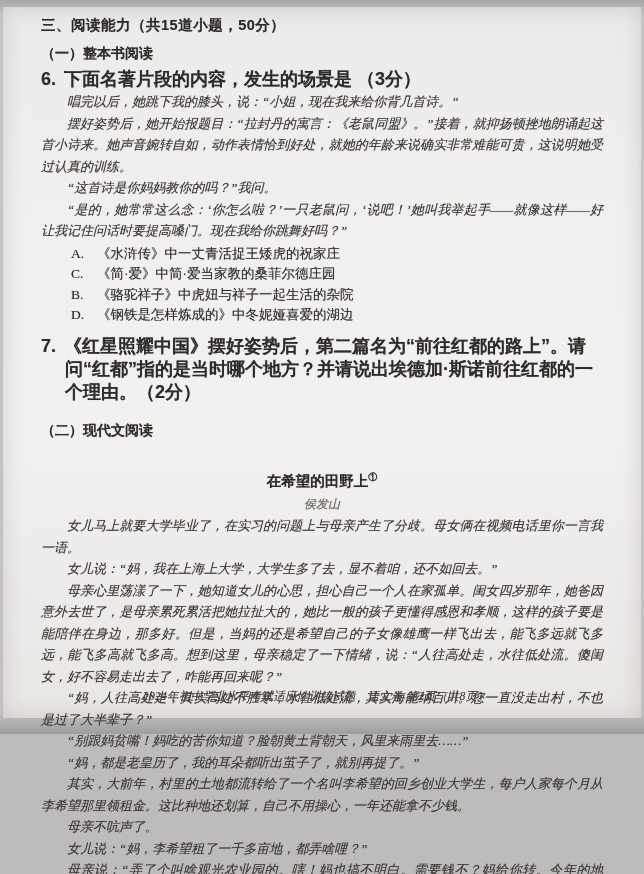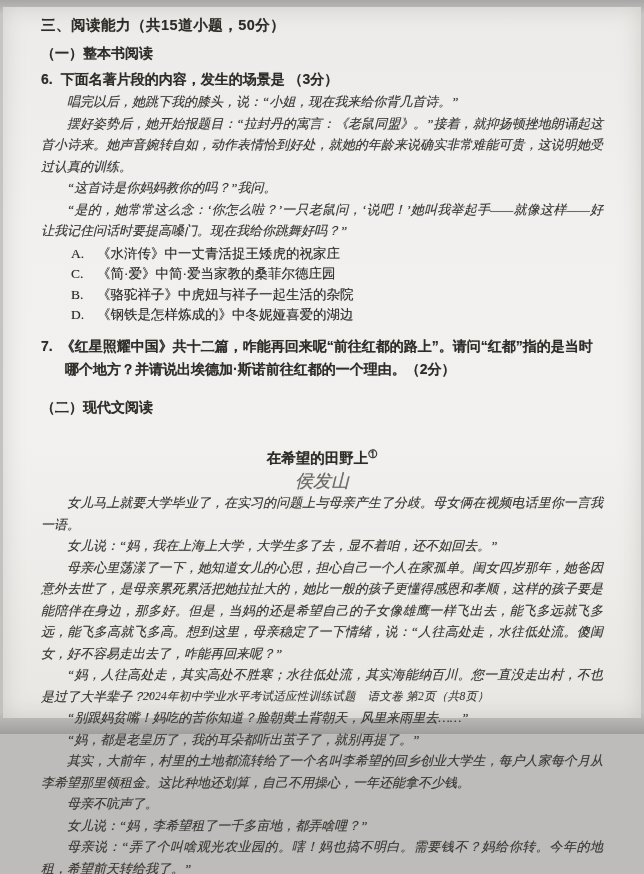--- a/index.html
+++ b/index.html
@@ -46,21 +46,21 @@
     font-size: 14.5px;
     line-height: 24px;
     letter-spacing: 0.5px;
   }
   .part-heading {
     font-size: 14px;
     line-height: 24px;
     margin-top: 4px;
   }
   .question {
-    font-size: 14px;
+    font-size: 18px;
     line-height: 23px;
     margin-top: 3px;
     padding-left: 24px;
     text-indent: -24px;
   }
   .question .qnum { margin-right: 8px; }
   .passage p, .story p {
     margin: 0;
     font-size: 13px;
     line-height: 21.5px;
@@ -88,21 +88,21 @@
     font-size: 14.5px;
     line-height: 26px;
     margin-top: 22px;
   }
   .story-title sup {
     font-size: 9px;
     vertical-align: super;
   }
   .story-author {
     text-align: center;
-    font-size: 18px;
+    font-size: 12px;
     line-height: 22px;
     color: #6e6c67;
     font-style: italic;
   }
   .story { margin-top: 0; }
   .footer {
     position: absolute;
     left: 0;
     right: 12px;
     bottom: 14px;
@@ -134,21 +134,21 @@
       <p class="indent">“是的，她常常这么念：‘你怎么啦？’一只老鼠问，‘说吧！’她叫我举起手——就像这样——好让我记住问话时要提高嗓门。现在我给你跳舞好吗？”</p>
     </div>
 
     <div class="options">
       <div class="option"><span class="opt-label">A.</span><span>《水浒传》中一丈青活捉王矮虎的祝家庄</span></div>
       <div class="option"><span class="opt-label">C.</span><span>《简·爱》中简·爱当家教的桑菲尔德庄园</span></div>
       <div class="option"><span class="opt-label">B.</span><span>《骆驼祥子》中虎妞与祥子一起生活的杂院</span></div>
       <div class="option"><span class="opt-label">D.</span><span>《钢铁是怎样炼成的》中冬妮娅喜爱的湖边</span></div>
     </div>
 
-    <div class="hei question q7"><span class="qnum">7.</span><span>《红星照耀中国》共十二篇，咋能再回来呢“前往红都的路上”。请问“红都”指的是当时哪个地方？并请说出埃德加·斯诺前往红都的一个理由。（2分）</span></div>
+    <div class="hei question q7"><span class="qnum">7.</span><span>《红星照耀中国》摆好姿势后，第二篇名为“前往红都的路上”。请问“红都”指的是当时哪个地方？并请说出埃德加·斯诺前往红都的一个理由。（2分）</span></div>
 
     <div class="hei part-heading part2">（二）现代文阅读</div>
 
     <div class="hei story-title"><span>在希望的田野上</span><sup>①</sup></div>
 
     <div class="story-author">侯发山</div>
 
     <div class="story kai">
       <p class="indent">女儿马上就要大学毕业了，在实习的问题上与母亲产生了分歧。母女俩在视频电话里你一言我一语。</p>
       <p class="indent">女儿说：“妈，我在上海上大学，大学生多了去，显不着咱，还不如回去。”</p>

